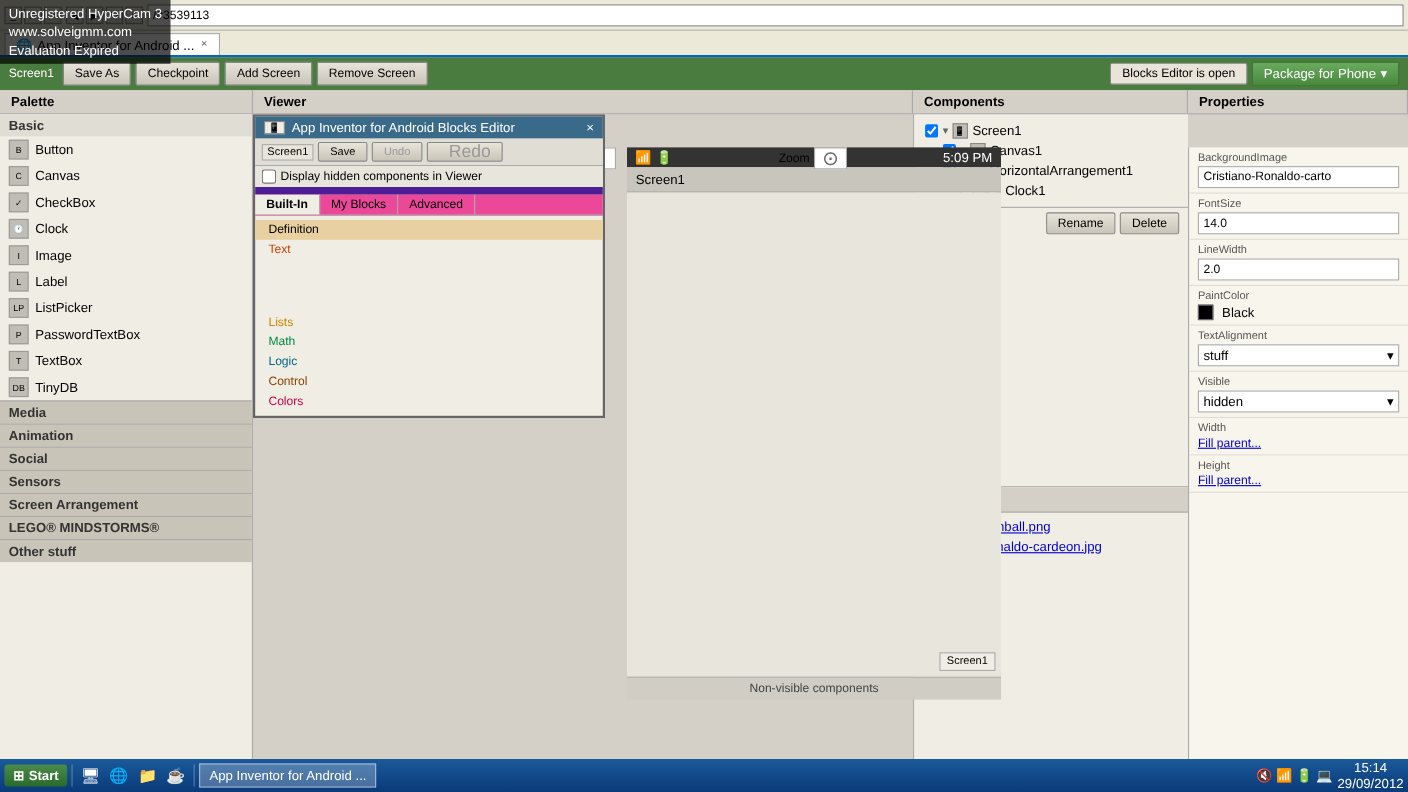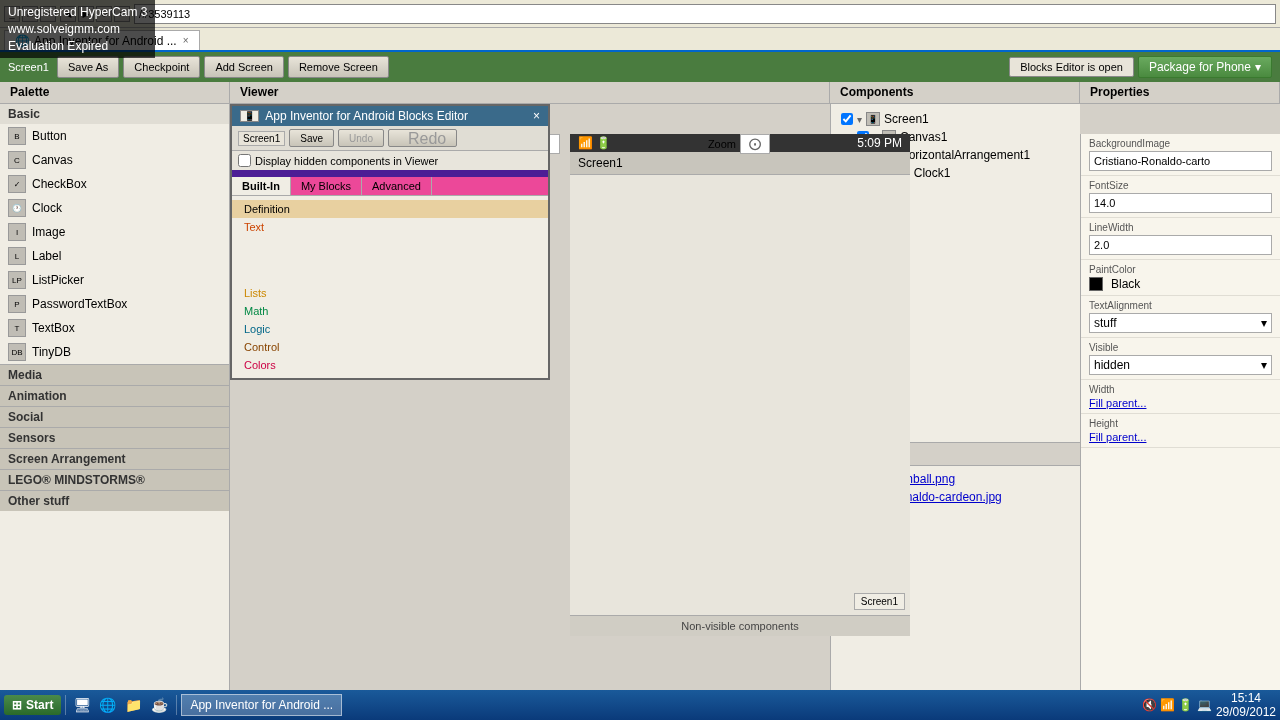--- a/index.html
+++ b/index.html
@@ -626,20 +626,24 @@
             <span>HorizontalArrangement1</span>
           </div>
 
           <div class="tree-item tree-indent2">
             <input type="checkbox" class="tree-checkbox" style="">
             <span class="tree-expand">&nbsp;</span>
             <div class="tree-icon">🕐</div>
             <span>Clock1</span>
           </div>
         </div>
+        <div class="component-actions">
+          <button class="comp-btn">Rename</button>
+          <button class="comp-btn">Delete</button>
+        </div>
       </div>
 
       <div class="media-panel">
         <div class="media-title">Media</div>
         <div class="media-list">
           <div class="media-item">
             <span>messi3goldenball.png</span>
           </div>
           <div class="media-item">
             <span>Cristiano-Ronaldo-cardeon.jpg</span>

